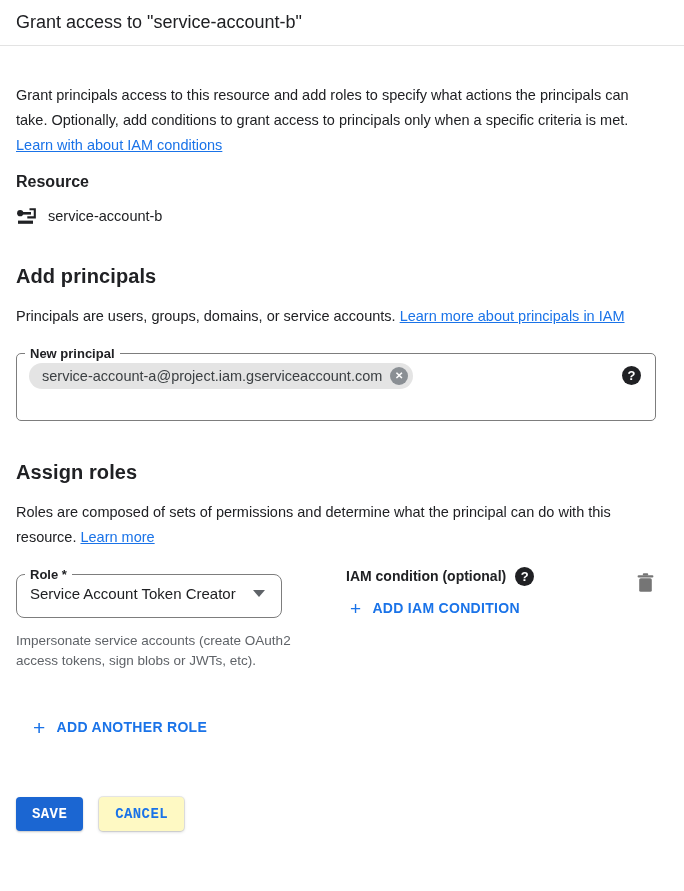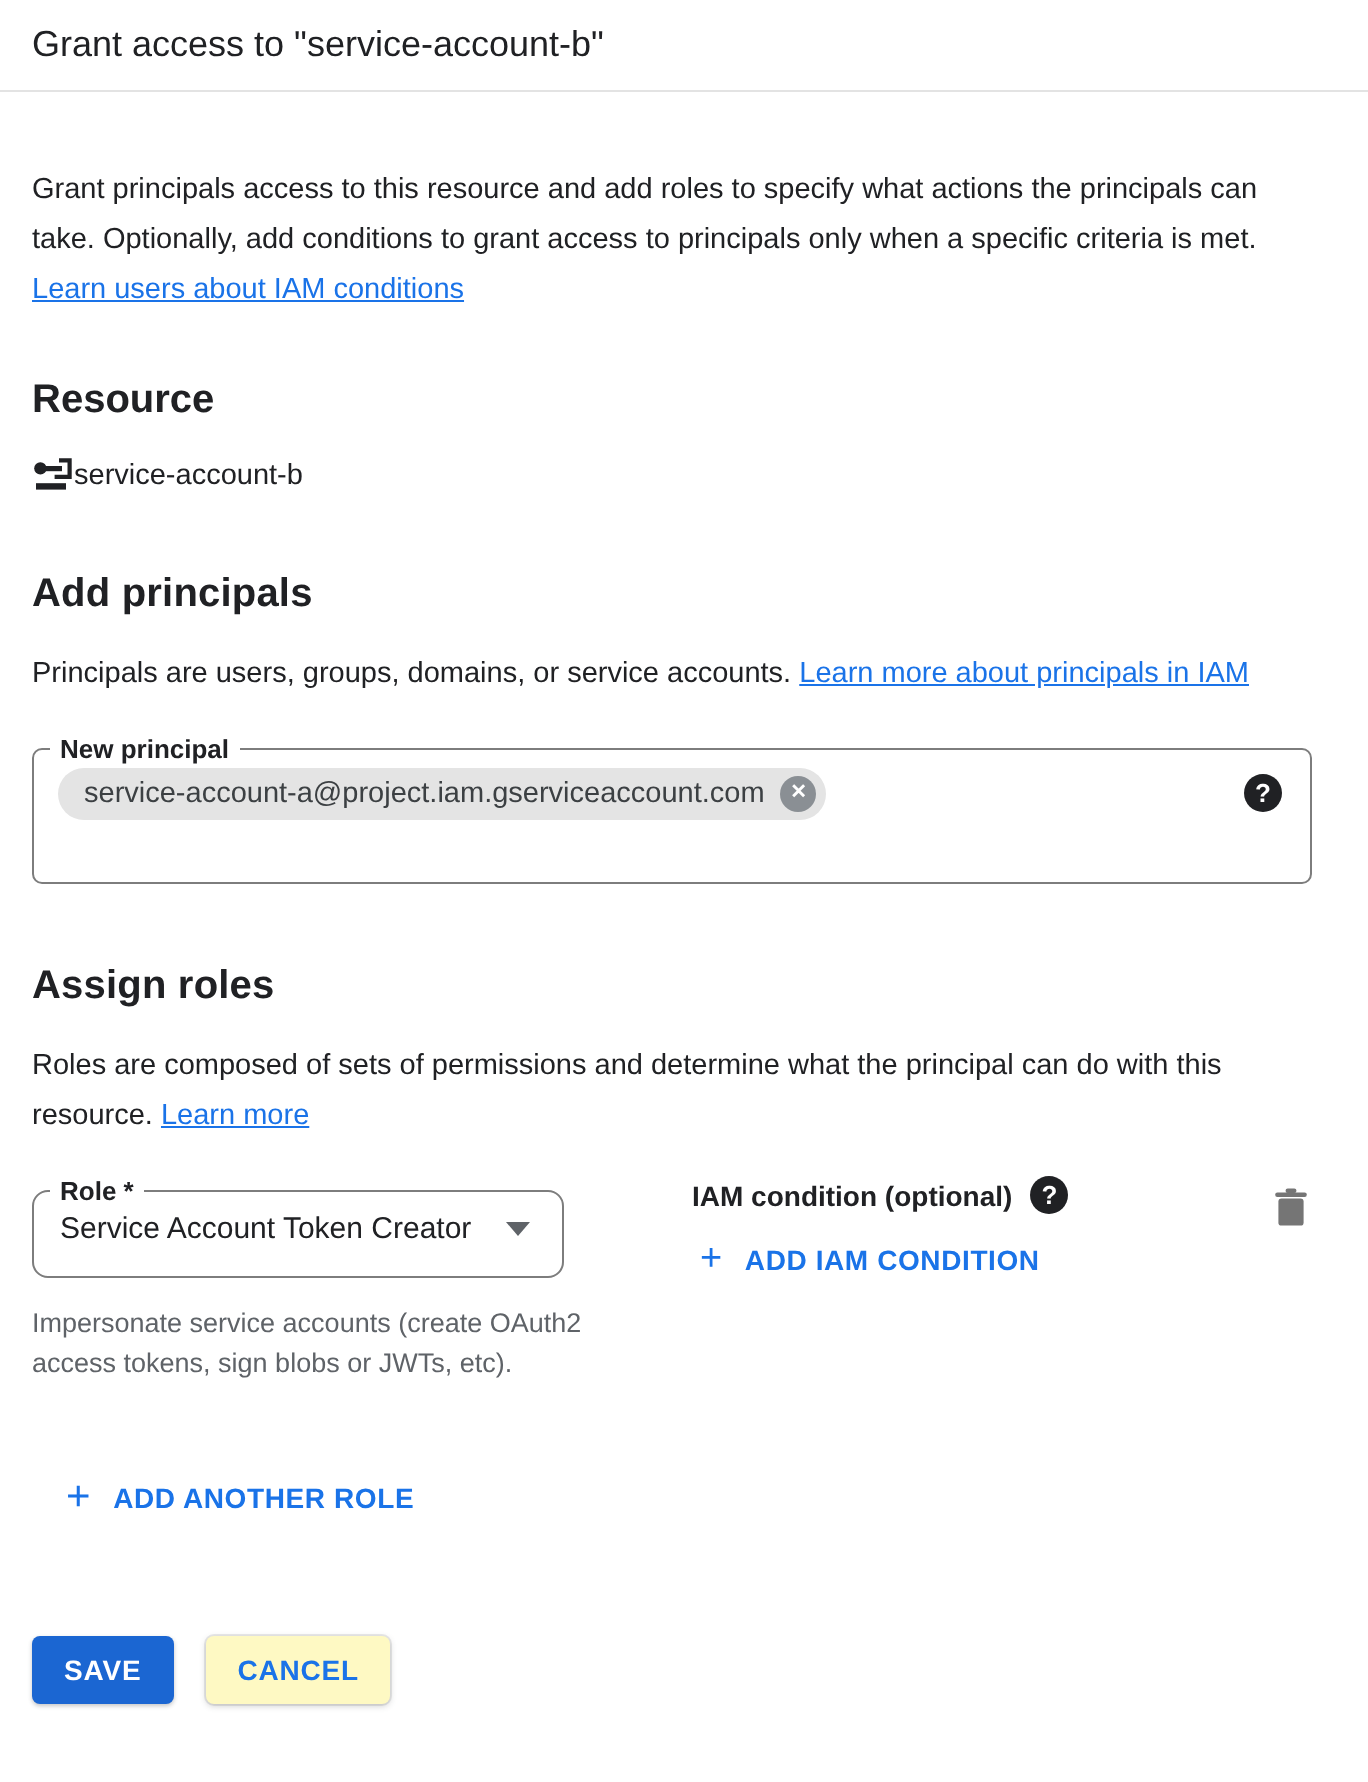--- a/index.html
+++ b/index.html
@@ -12,22 +12,22 @@
   }
   a { color: #1a73e8; text-decoration: underline; cursor: pointer; }
 
   .dialog-header { padding: 12px 16px 12px 16px; border-bottom: 1px solid #e3e3e3; }
   .dialog-title { font-size: 18px; color: #202124; }
 
   .content { padding: 0 28px 0 16px; }
 
   .intro { margin-top: 37px; line-height: 25px; }
 
-  .section-sub-heading { font-size: 20px; font-weight: 700; margin-top: 31px; }
-  .resource-row { display: flex; align-items: center; margin-top: 17px; }
+  .section-sub-heading { font-size: 16px; font-weight: 700; margin-top: 14px; }
+  .resource-row { display: flex; align-items: center; gap: 11px; margin-top: 17px; }
   .resource-name { font-size: 14.5px; }
 
   .section-heading { font-size: 20px; font-weight: 700; margin-top: 40px; letter-spacing: .1px; }
   .section-desc { margin-top: 16px; line-height: 25px; }
 
   fieldset.outlined {
     border: 1px solid #7d7d7d; border-radius: 5px;
     margin: 17px 0 0 0; padding: 0;
   }
   fieldset.outlined legend {
@@ -87,21 +87,21 @@
   .plus-glyph { font-size: 19px; font-weight: 400; line-height: 1; }
   .add-condition { margin: 13px 0 0 4px; }
 
   .trash-btn { margin-left: auto; cursor: pointer; padding: 2px; margin-top: 4px; }
 
   .add-role { margin: 46px 0 0 17px; }
   .add-role .plus-glyph { font-size: 21px; }
 
   .actions { display: flex; gap: 16px; margin: 59px 0 0 0; }
   .btn {
-    border: none; border-radius: 4px; font-family: Liberation Sans, sans-serif;
+    border: none; border-radius: 4px; font-family: Liberation Mono, monospace;
     font-size: 14px; font-weight: 700; letter-spacing: .4px;
     padding: 0 16px; height: 34px; cursor: pointer;
   }
   .btn-primary {
     background: #1b66d2; color: #ffffff;
     box-shadow: 0 1px 2px rgba(60,64,67,.3);
   }
   .btn-secondary {
     background: #fef9c3; color: #1a73e8;
     box-shadow: 0 0 0 1px rgba(0,0,0,.08), 0 1px 3px rgba(60,64,67,.25);
@@ -109,21 +109,21 @@
 </style>
 </head>
 <body>
 
 <div class="dialog-header">
   <div class="dialog-title">Grant access to "service-account-b"</div>
 </div>
 
 <div class="content">
 
-  <p class="intro"><span>Grant principals access to this resource and add roles to specify what actions the principals can take. Optionally, add conditions to grant access to principals only when a specific criteria is met. </span><a>Learn users about IAM conditions</a></p>
+  <p class="intro"><span>Grant principals access to this resource and add roles to specify what actions the principals can take. Optionally, add conditions to grant access to principals only when a specific criteria is met. </span><a>Learn with about IAM conditions</a></p>
 
   <div class="section-sub-heading">Resource</div>
 
   <div class="resource-row">
     <span style="display:inline-flex;">
       <svg width="21" height="17" viewBox="0 0 21 17">
         <circle cx="4.2" cy="5.2" r="3.1" fill="#202124"></circle>
         <rect x="6.5" y="4" width="8.5" height="2.6" fill="#202124"></rect>
         <path d="M13.5 1.2 h5.3 v8.2 h-7.5" stroke="#202124" stroke-width="2.1" fill="none"></path>
         <rect x="2" y="12.6" width="15" height="3.2" fill="#202124"></rect>

